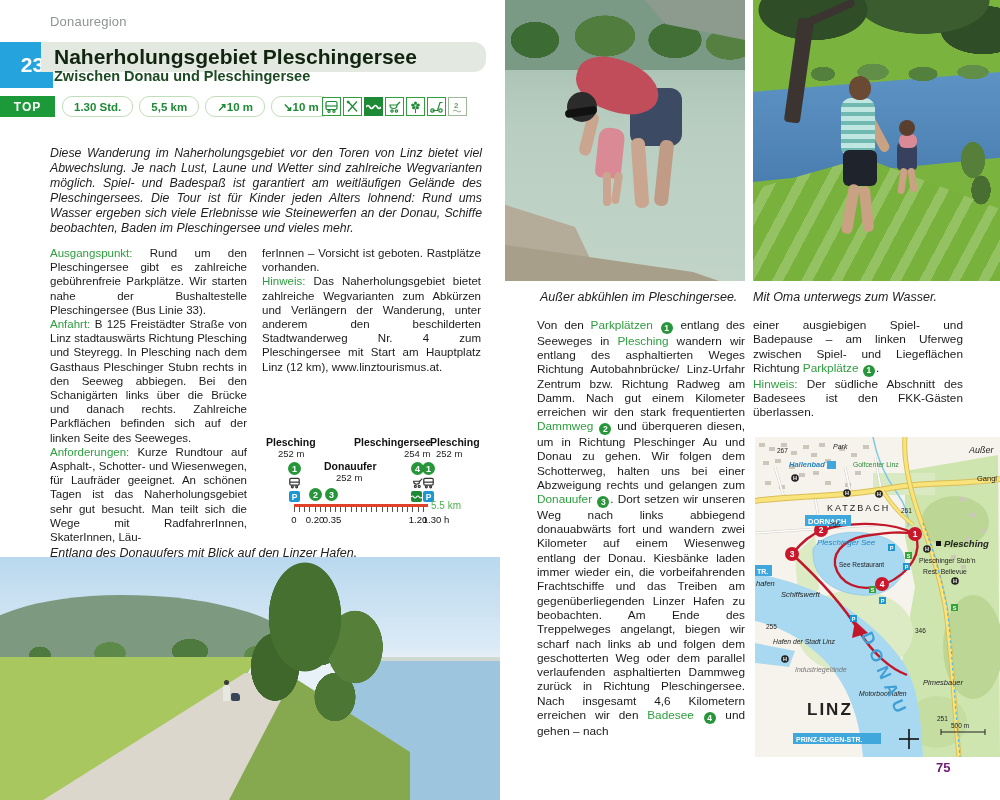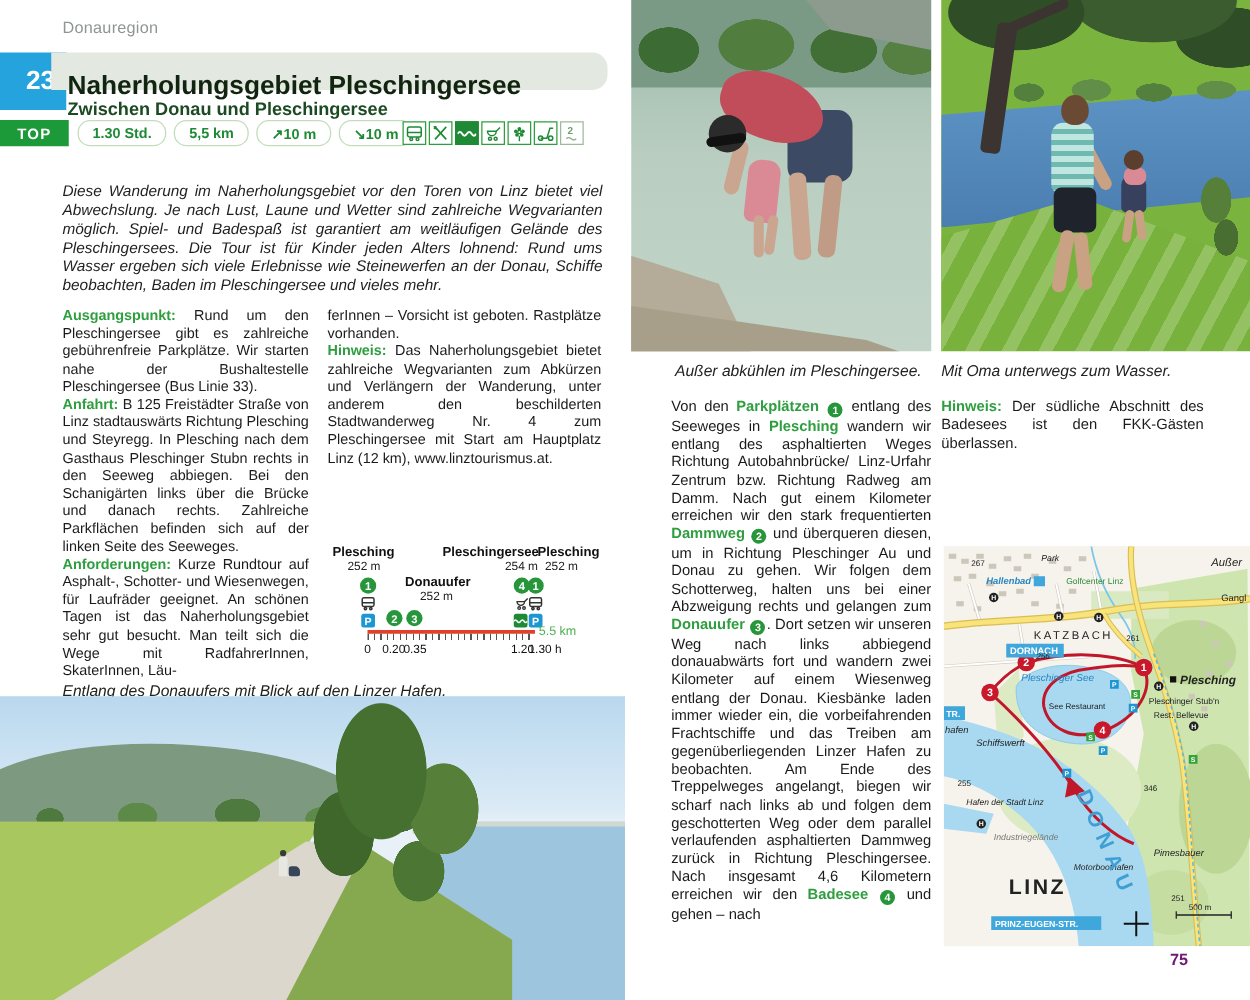--- a/index.html
+++ b/index.html
@@ -5,21 +5,21 @@
   html,body{margin:0;padding:0;background:#fff;}
   .page{position:relative;width:1000px;height:800px;background:#fff;overflow:hidden;
         font-family:"Liberation Sans",sans-serif;color:#1b1b1b;}
   .abs{position:absolute;}
 
   
   .region{left:50px;top:14px;font-size:13px;color:#8f9590;letter-spacing:.2px;}
   .hdr-badge{left:0;top:42px;width:41px;height:46px;background:#24a3dd;color:#fff;
              display:flex;align-items:center;justify-content:center;font-size:21px;font-weight:bold;padding-left:12px;}
   .hdr-bar{left:41px;top:42px;width:445px;height:30px;background:#e3e8e0;
-           border-radius:0 12px 12px 0;padding:16px 0 0 13px;box-sizing:border-box;}
+           border-radius:0 12px 12px 0;padding:4px 0 0 13px;box-sizing:border-box;}
   .hdr-title{font-size:21px;font-weight:bold;color:#10240f;line-height:22px;}
   .hdr-sub{font-size:14.5px;font-weight:bold;color:#1c4a22;line-height:17px;}
 
   
   .top-badge{left:0;top:96px;width:55px;height:21px;background:#1c9a3a;color:#fff;
              display:flex;align-items:center;justify-content:center;
              font-size:12px;font-weight:bold;letter-spacing:1px;}
   .pills{left:62px;top:96px;display:flex;gap:6px;}
   .pill{height:21px;border:1.5px solid #c2ddba;border-radius:10px;background:#fff;
         display:flex;align-items:center;justify-content:center;padding:0 11px;
@@ -32,21 +32,21 @@
   .ficon svg{display:block;}
 
   
   .intro-h{left:50px;top:127px;font-size:14.5px;font-weight:bold;font-style:italic;color:#1f8a36;}
   .intro-b{left:50px;top:146px;width:432px;font-size:12.3px;font-style:italic;line-height:15px;
            text-align:justify;color:#1f1f1f;}
 
   
   .col{font-size:11.5px;line-height:14.2px;text-align:justify;}
   .col .para{margin:0;}
-  .kw{color:#2e9e3f;font-weight:bold;margin-top:48px;}
+  .kw{color:#2e9e3f;font-weight:normal;margin-top:48px;}
   .marker{display:inline-flex;align-items:center;justify-content:center;width:12px;height:12px;
           border-radius:50%;background:#27963a;color:#fff;font-size:8.5px;font-weight:bold;
           vertical-align:-1.5px;margin:0 1px;}
   .info-col1{left:50px;top:246px;width:197px;}
   .info-col2{left:262px;top:246px;width:219px;}
   .col-mid{left:537px;top:318px;width:208px;font-size:11.8px;line-height:14.3px;}
   .col-right{left:753px;top:318px;width:210px;font-size:11.8px;line-height:14.3px;}
 
   
   .caption{font-size:12.5px;font-style:italic;color:#222;}
@@ -380,20 +380,21 @@
     <div class="pr-kid-legs2"></div>
   </div>
 
   <div class="abs caption" style="left:540px;top:290px;">Außer abkühlen im Pleschingersee.</div>
   <div class="abs caption" style="left:753px;top:290px;">Mit Oma unterwegs zum Wasser.</div>
 
   <div class="abs col col-mid">
       <p class="para"><span>Von den </span><span class="kw">Parkplätzen</span><span> </span><span class="marker">1</span><span> entlang des Seeweges in </span><span class="kw">Plesching</span><span> wandern wir entlang des asphaltierten Weges Richtung Autobahnbrücke/ Linz-Urfahr Zentrum bzw. Richtung Radweg am Damm. Nach gut einem Kilometer erreichen wir den stark frequentierten </span><span class="kw">Dammweg</span><span> </span><span class="marker">2</span><span> und überqueren diesen, um in Richtung Pleschinger Au und Donau zu gehen. Wir folgen dem Schotterweg, halten uns bei einer Abzweigung rechts und gelangen zum </span><span class="kw">Donauufer</span><span> </span><span class="marker">3</span><span>. Dort setzen wir unseren Weg nach links abbiegend donauabwärts fort und wandern zwei Kilometer auf einem Wiesenweg entlang der Donau. Kiesbänke laden immer wieder ein, die vorbeifahrenden Frachtschiffe und das Treiben am gegenüberliegenden Linzer Hafen zu beobachten. Am Ende des Treppelweges angelangt, biegen wir scharf nach links ab und folgen dem geschotterten Weg oder dem parallel verlaufenden asphaltierten Dammweg zurück in Richtung Pleschingersee. Nach insgesamt 4,6 Kilometern erreichen wir den </span><span class="kw">Badesee</span><span> </span><span class="marker">4</span><span> und gehen – nach</span></p>
     </div>
   <div class="abs col col-right">
+      <p class="para"><span>einer ausgiebigen Spiel- und Badepause – am linken Uferweg zwischen Spiel- und Liegeflächen Richtung </span><span class="kw">Parkplätze</span><span> </span><span class="marker">1</span><span>.</span></p>
       <p class="para"><span class="kw">Hinweis:</span><span> Der südliche Abschnitt des Badesees ist den FKK-Gästen überlassen.</span></p>
     </div>
 
   <div class="abs map">
     <svg width="245" height="320" viewBox="0 0 245 320">
       <rect x="0" y="0" width="245" height="320" fill="#f6f3ec"></rect>
 
       <polygon points="150,34 243,18 245,320 158,320 146,230 160,150 150,100" fill="#cfe5b0"></polygon>
       <ellipse cx="200" cy="85" rx="34" ry="26" fill="#bcd795"></ellipse>
       <ellipse cx="218" cy="210" rx="30" ry="52" fill="#bcd795"></ellipse>

